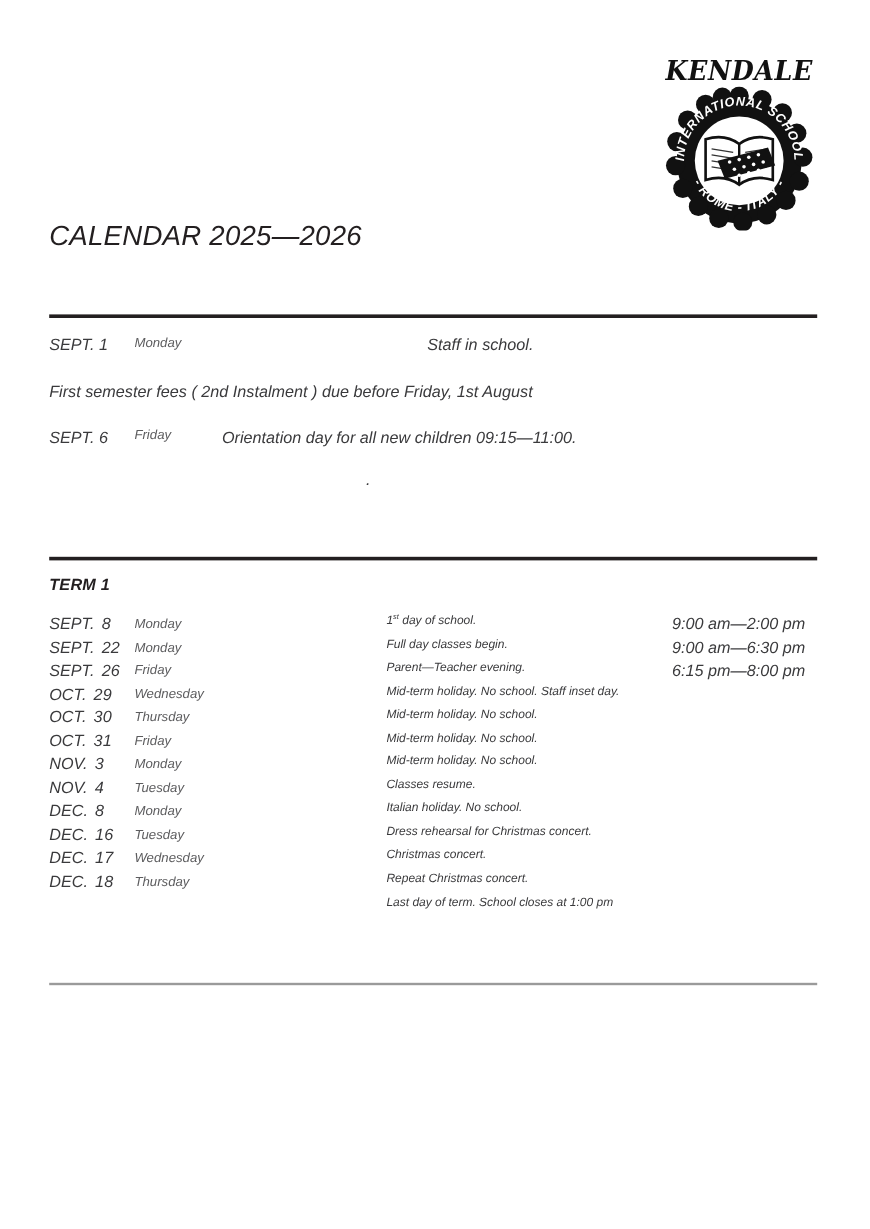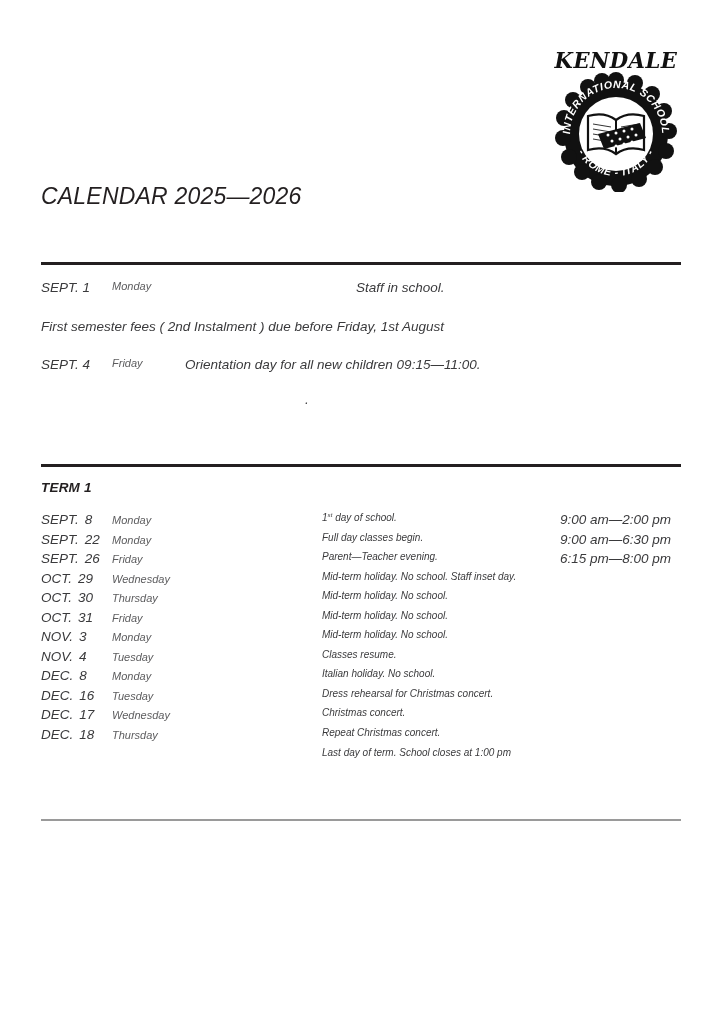--- a/index.html
+++ b/index.html
@@ -269,21 +269,21 @@
   <div class="rule rule-thick rule-2"></div>
   <div class="rule rule-thin rule-3"></div>
 
   <div class="preamble">
     <div class="pre-date row-sept1">SEPT. 1</div>
     <div class="pre-day row-sept1">Monday</div>
     <div class="pre-desc row-sept1" style="left:334px;margin-left:22px;">Staff in school.</div>
 
     <div class="pre-row row-fees">First semester fees ( 2nd Instalment ) due before Friday, 1st August</div>
 
-    <div class="pre-date row-sept5">SEPT. 4</div>
+    <div class="pre-date row-sept5">SEPT. 6</div>
     <div class="pre-day row-sept5">Friday</div>
     <div class="pre-desc row-sept5" style="left:185px;">Orientation day for all new children 09:15—11:00.</div>
 
     <div class="lone-dot">.</div>
   </div>
 
   <div class="term-heading">TERM 1</div>
 
   <div class="term-table" id="term-table">
       <div class="trow">

